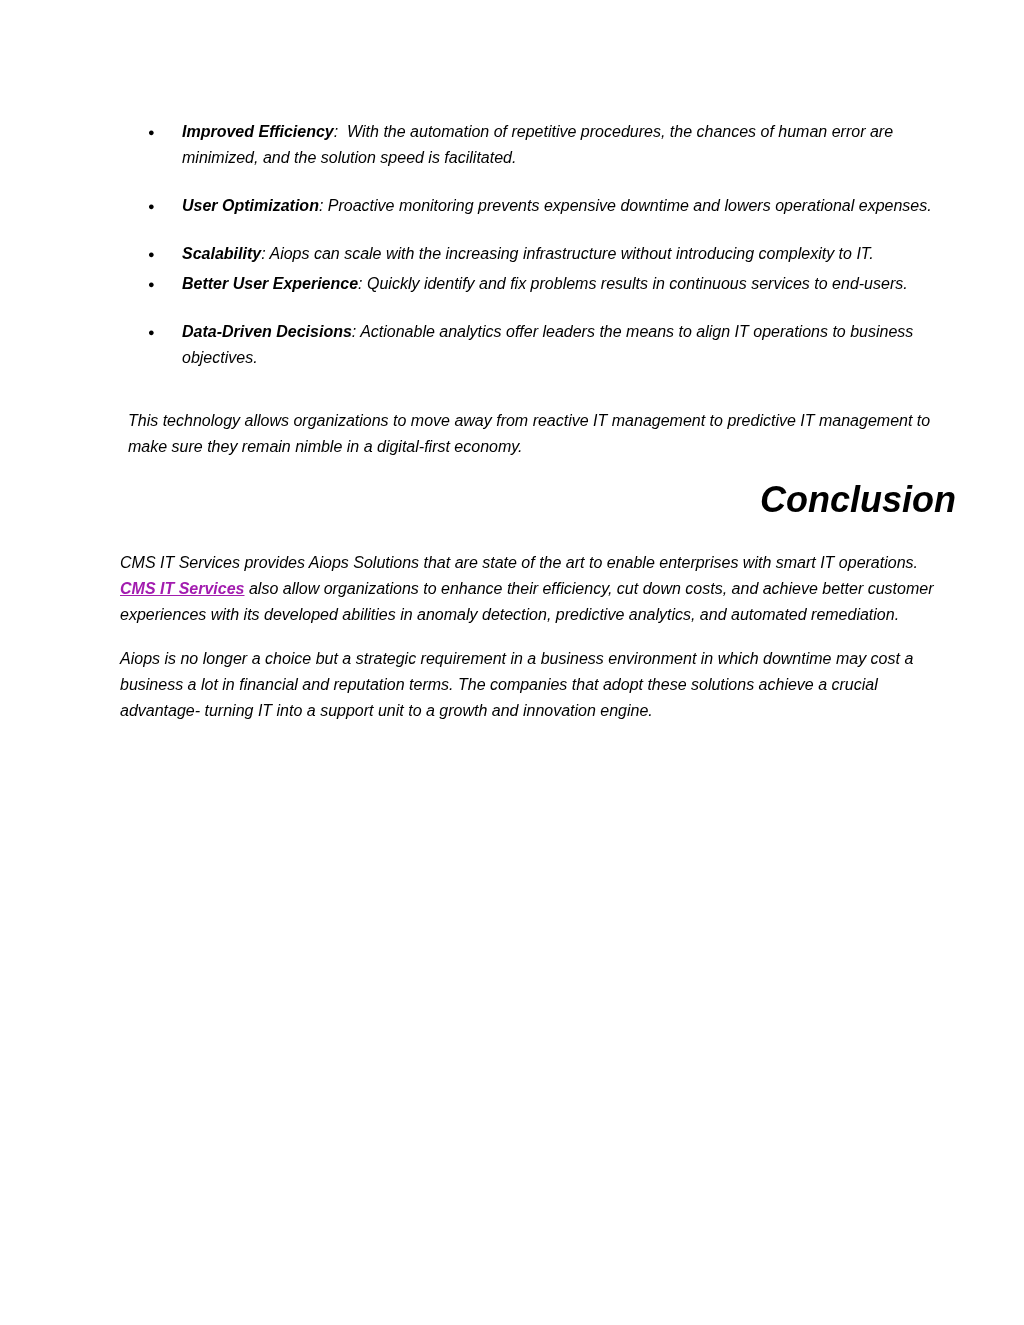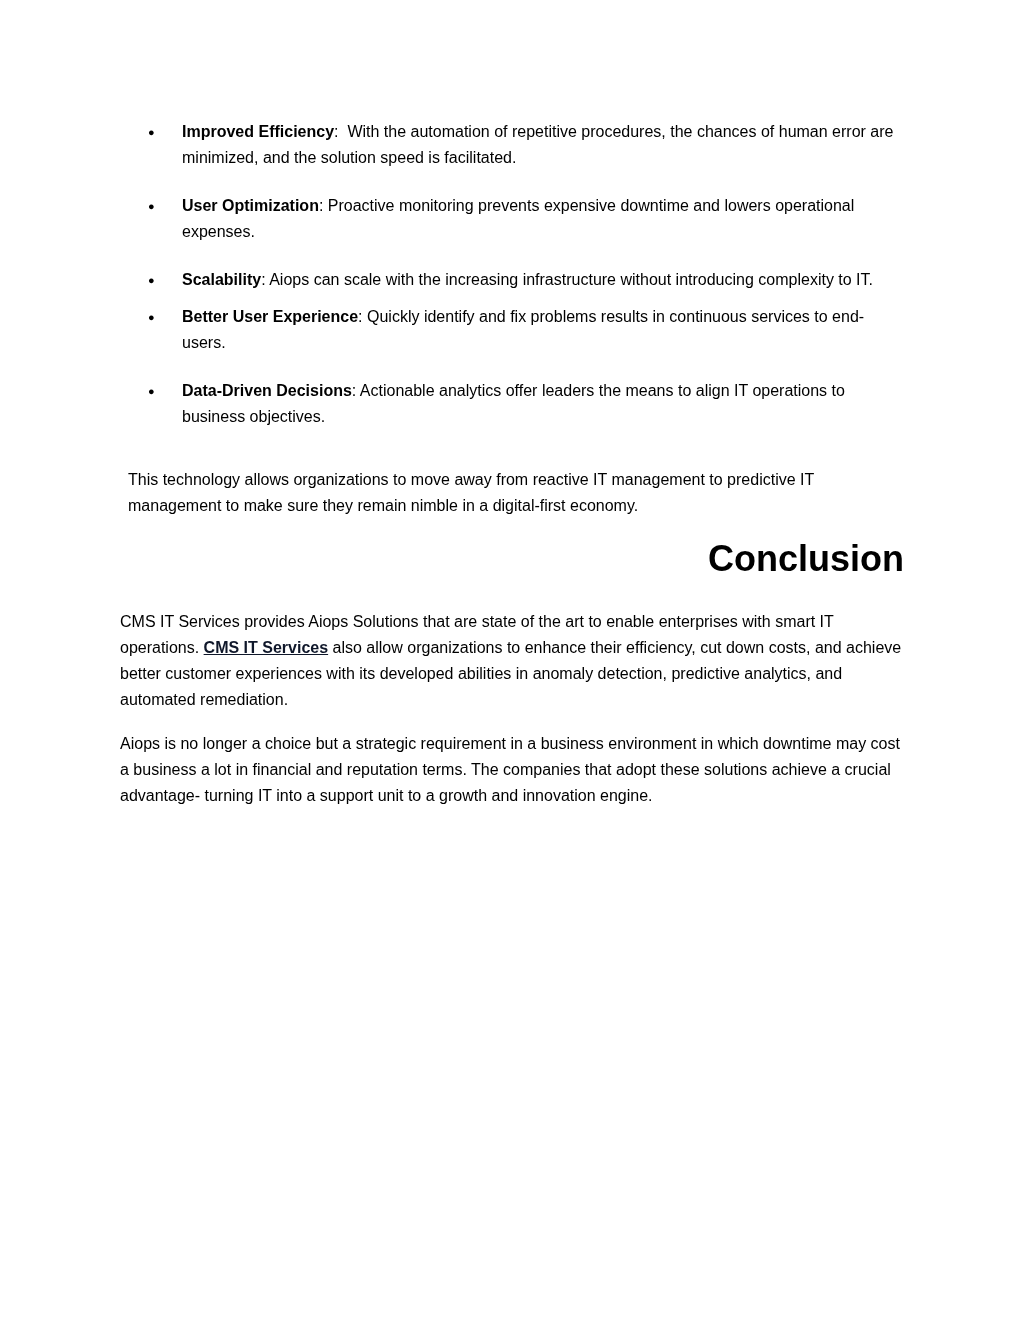--- a/index.html
+++ b/index.html
@@ -12,35 +12,36 @@
     width: 1024px;
     height: 1325px;
     background: #ffffff;
     font-family: "Liberation Sans", sans-serif;
     font-size: 16px;
     line-height: 26px;
     color: #000000;
     overflow: hidden;
   }
   .content {
-    padding: 119px 120px 0 120px;
+    padding: 119px 68px 0 120px;
     box-sizing: border-box;
+    font-style: italic;
   }
   ul.bullets {
     list-style: none;
     margin: 0 0 37px 0;
     padding: 0;
   }
   ul.bullets li {
     position: relative;
     padding-left: 62px;
     margin-bottom: 22px;
   }
   ul.bullets li:nth-child(3) {
-    margin-bottom: 11px;
+    margin-bottom: 4px;
   }
   ul.bullets li:last-child {
     margin-bottom: 16px;
   }
   ul.bullets li::before {
     content: "●";
     position: absolute;
     left: 28px;
     top: 0;
     font-size: 11px;
@@ -60,21 +61,21 @@
     letter-spacing: 0;
     text-align: right;
   }
   p.para {
     margin: 0 0 18px 0;
   }
   p.para-intro {
     margin: 8px;
   }
   a.doc-link {
-    color: #0f172a;
+    color: #a21caf;
     font-weight: bold;
     text-decoration: underline;
     cursor: pointer;
   }
 </style>
 </head>
 <body>
 
 <div class="page">
   <div class="content">

